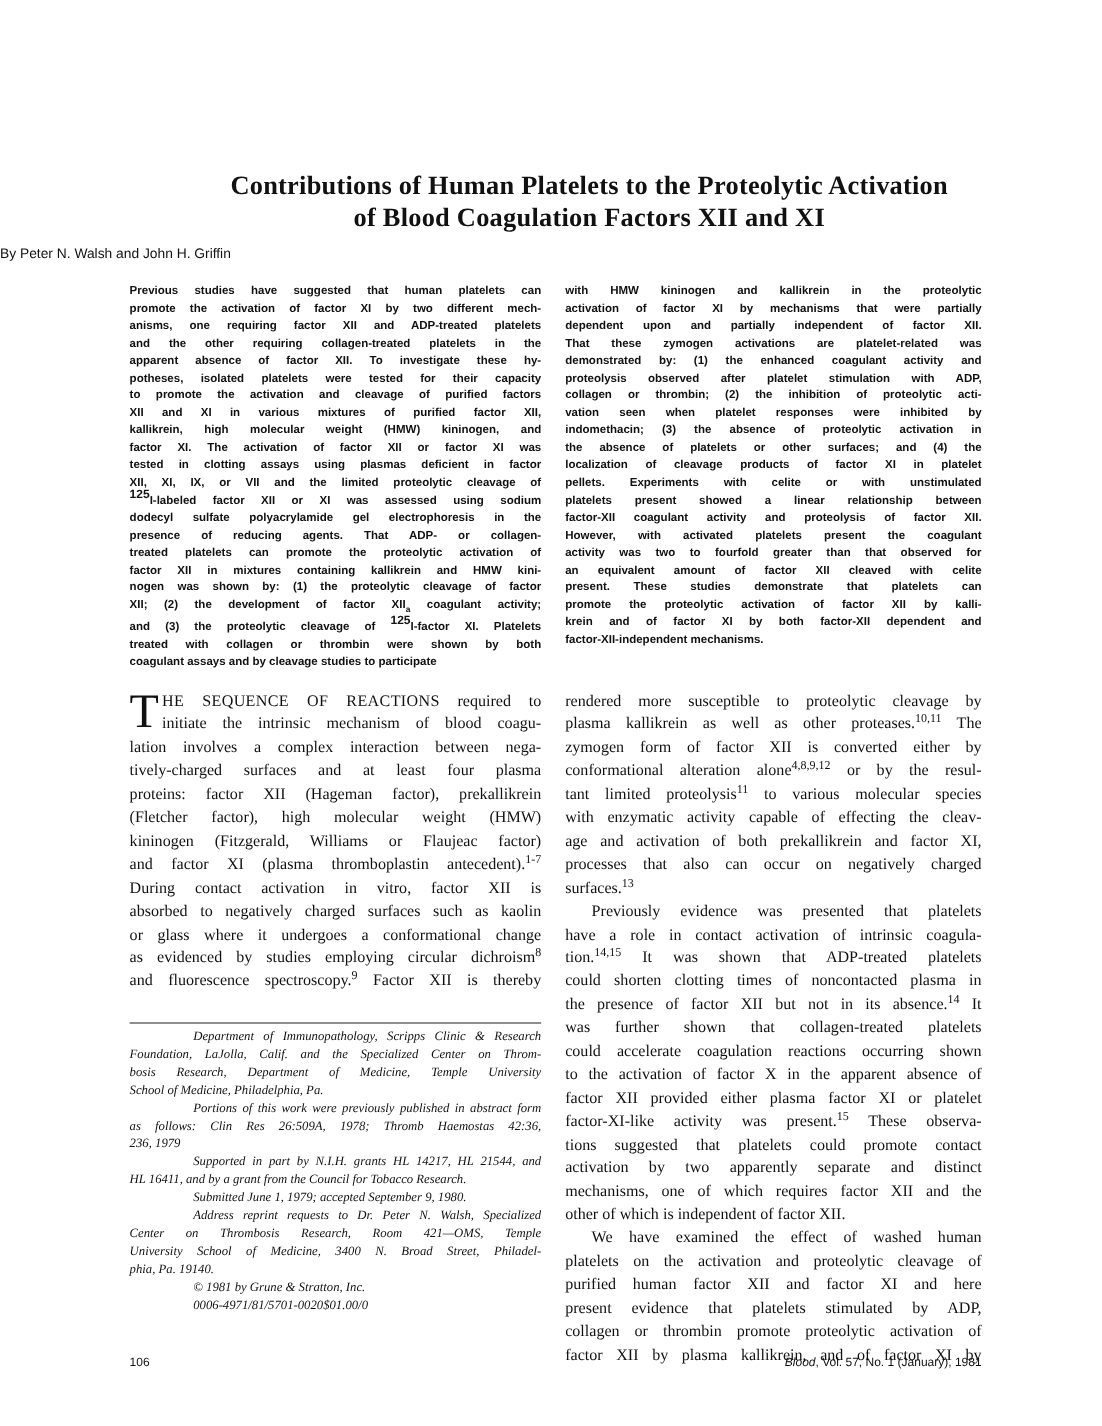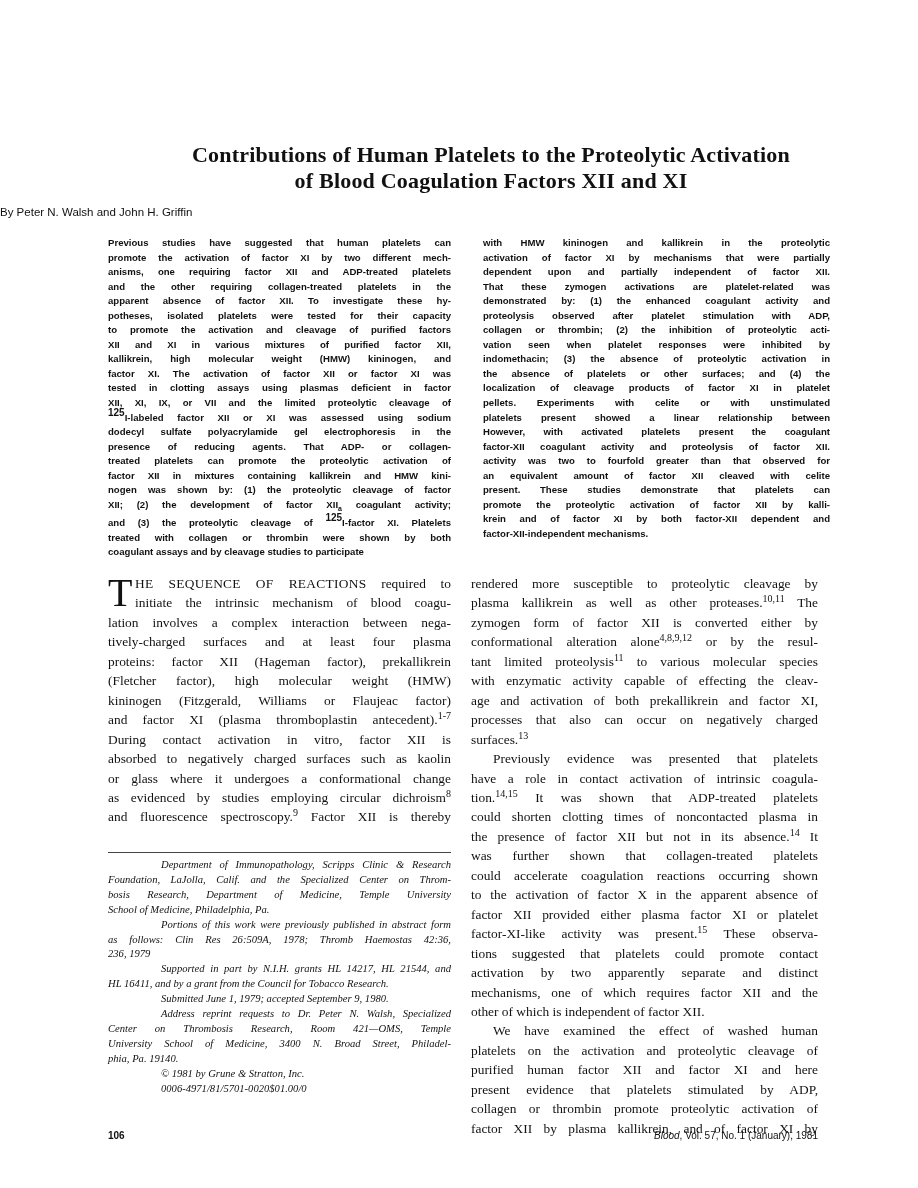--- a/index.html
+++ b/index.html
@@ -12,21 +12,21 @@
   .authors {
     position: absolute; left: 0; top: 206px; width: 918px; text-align: left;
     font-family: "Liberation Sans", "DejaVu Sans", sans-serif; font-size: 11.5px; color: #111;
   }
   .abstract {
     position: absolute; top: 236px; font-family: "Liberation Sans", "DejaVu Sans", sans-serif;
     font-weight: bold; font-size: 9.6px; line-height: 14.55px; text-align: justify; color: #111;
     hyphens: manual;
   }
   .abstract.left { left: 108px; width: 343px; }
-  .abstract.right { left: 471px; width: 347px; margin-left: 12px; }
+  .abstract.right { left: 471px; width: 347px; }
   .abstract .line { display: block; text-align: justify; text-align-last: justify; white-space: nowrap; }
   .abstract .line.last { text-align-last: left; }
   .body {
     position: absolute; font-family: "Liberation Serif", "DejaVu Serif", serif;
     font-size: 13.4px; line-height: 19.45px; color: #111;
   }
   .body.left { left: 108px; top: 574px; width: 343px; }
   .body.right { left: 471px; top: 574px; width: 347px; }
   .body .line { display: block; text-align: justify; text-align-last: justify; white-space: nowrap; }
   .body .line.last { text-align-last: left; }
@@ -42,21 +42,21 @@
   .foot {
     position: absolute; left: 108px; top: 858px; width: 343px;
     font-family: "Liberation Serif", "DejaVu Serif", serif; font-style: italic;
     font-size: 10.6px; line-height: 14.9px; color: #111;
   }
   .foot .line { display: block; text-align: justify; text-align-last: justify; white-space: nowrap; }
   .foot .line.last { text-align-last: left; }
   .foot .line.indent { padding-left: 8px; margin-left: 45px; }
   .footer-left {
     position: absolute; left: 108px; top: 1130px;
-    font-family: "Liberation Sans", "DejaVu Sans", sans-serif; font-size: 10px; color: #111; font-weight: bold;
+    font-family: "Liberation Sans", "DejaVu Sans", sans-serif; font-size: 10px; color: #111;
   }
   .footer-right {
     position: absolute; right: 100px; top: 1130px;
     font-family: "Liberation Sans", "DejaVu Sans", sans-serif; font-size: 10px; color: #111;
   }
   .footer-right .journal { font-style: italic; text-align: center; }
 </style>
 </head>
 <body>
 
@@ -98,22 +98,22 @@
     <span class="line">That these zymogen activations are platelet-related was</span>
     <span class="line">demonstrated by: (1) the enhanced coagulant activity and</span>
     <span class="line">proteolysis observed after platelet stimulation with ADP,</span>
     <span class="line">collagen or thrombin; (2) the inhibition of proteolytic acti-</span>
     <span class="line">vation seen when platelet responses were inhibited by</span>
     <span class="line">indomethacin; (3) the absence of proteolytic activation in</span>
     <span class="line">the absence of platelets or other surfaces; and (4) the</span>
     <span class="line">localization of cleavage products of factor XI in platelet</span>
     <span class="line">pellets. Experiments with celite or with unstimulated</span>
     <span class="line">platelets present showed a linear relationship between</span>
+    <span class="line">factor-XII coagulant activity and proteolysis of factor XII.</span>
     <span class="line">However, with activated platelets present the coagulant</span>
-    <span class="line">factor-XII coagulant activity and proteolysis of factor XII.</span>
     <span class="line">activity was two to fourfold greater than that observed for</span>
     <span class="line">an equivalent amount of factor XII cleaved with celite</span>
     <span class="line">present. These studies demonstrate that platelets can</span>
     <span class="line">promote the proteolytic activation of factor XII by kalli-</span>
     <span class="line">krein and of factor XI by both factor-XII dependent and</span>
     <span class="line last">factor-XII-independent mechanisms.</span>
   </div>
 
 <div class="body left" id="body-left">
     <span class="dropcap">T</span>

